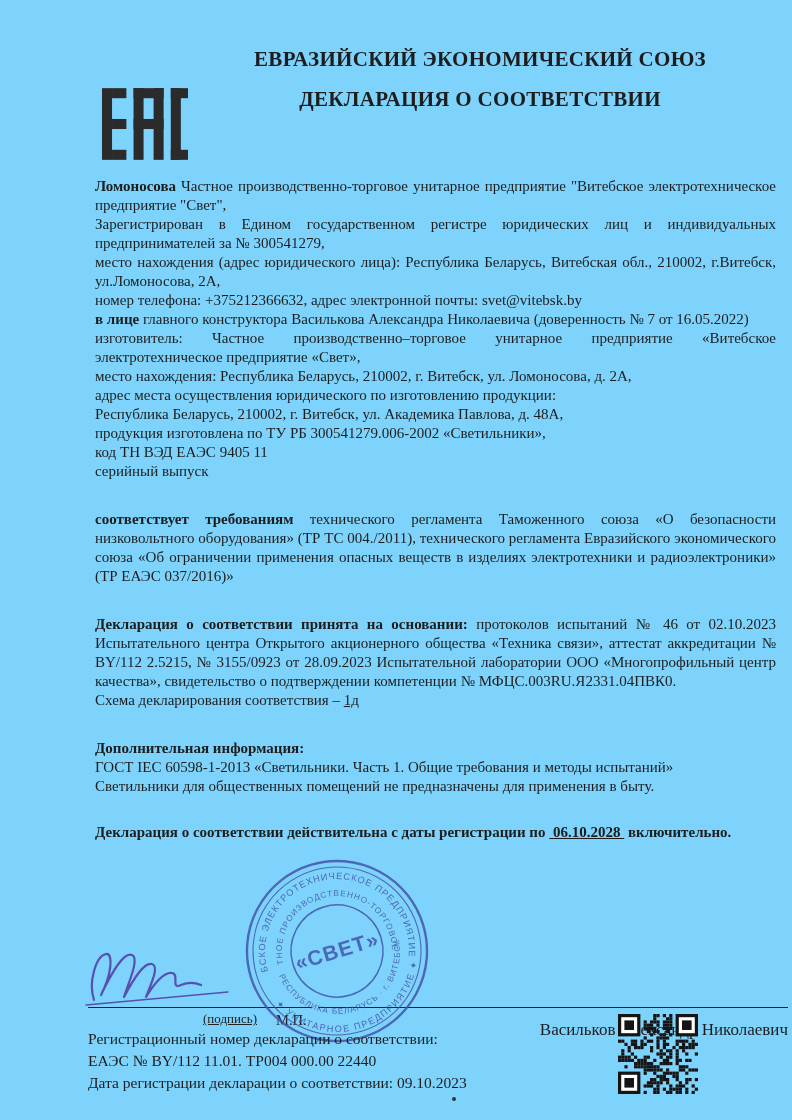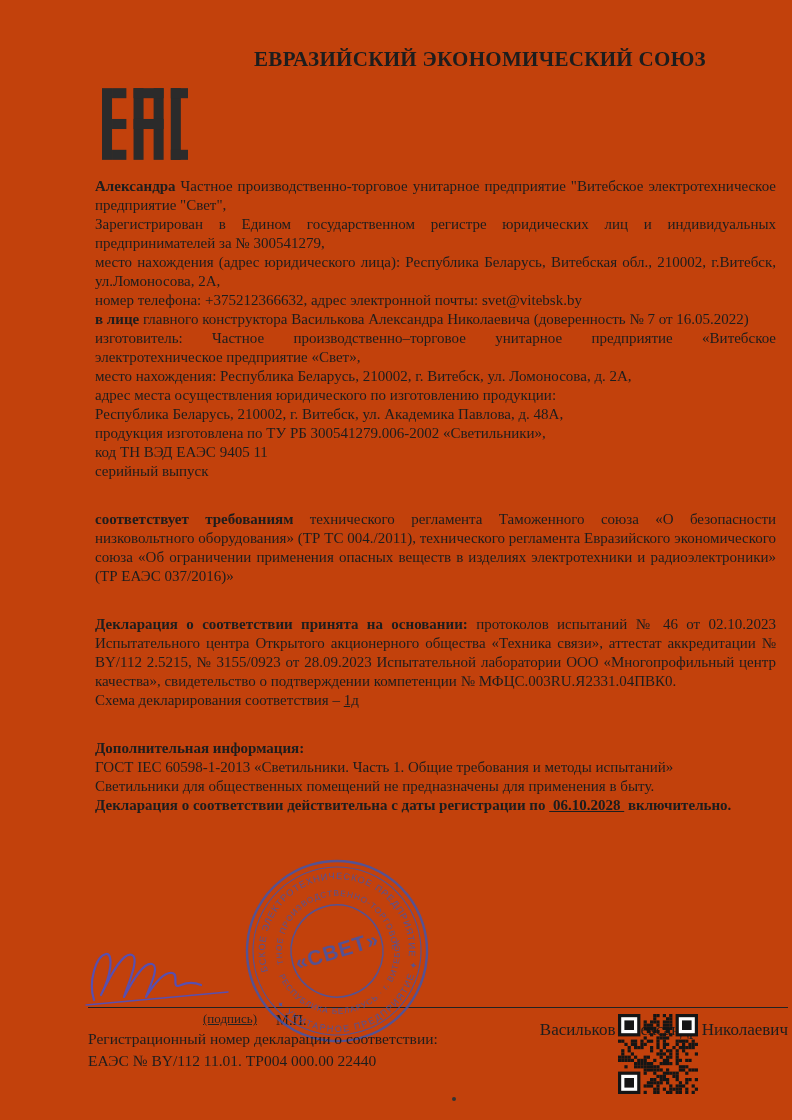--- a/index.html
+++ b/index.html
@@ -1,28 +1,28 @@
 <!DOCTYPE html>
 <html><head>
 <meta charset="utf-8">
 <style>
   html,body{margin:0;padding:0;background:#e8e8e8;}
-  .page{position:relative;width:792px;height:1120px;margin:0 auto;background:#c2410c;
+  .page{position:relative;width:792px;height:1120px;margin:0 auto;background:#7dd3fc;
         font-family:"Liberation Serif", serif;color:#1d1d1d;overflow:hidden;
         box-shadow:0 0 4px rgba(0,0,0,.25);}
   .title{position:absolute;left:180px;width:600px;text-align:center;font-weight:bold;
          font-size:21px;letter-spacing:.3px;}
   .title-union{top:47px;}
   .title-doc{top:87px;}
   .eac{position:absolute;left:102px;top:85px;}
   .body-text{position:absolute;left:95px;top:177px;width:681px;font-size:15px;
              line-height:19px;text-align:justify;}
   .para{margin:0;}
   .para.gap{margin-top:29px;}
-  .para.biggap{}
+  .para.biggap{margin-top:27px;}
   .para span.b{font-weight:bold;}
   .para span.u{text-decoration:underline;}
   .sig-line{position:absolute;border-bottom:1.6px solid #222;height:0;}
   .cap{position:absolute;font-size:13px;text-align:center;color:#222;}
   .fio{position:absolute;left:318px;top:1020px;width:470px;text-align:right;font-size:17px;}
   .mp{position:absolute;left:276px;top:1012px;font-size:14.5px;}
   .footer{position:absolute;left:88px;top:1028px;font-size:15.5px;line-height:22px;}
   .qr{position:absolute;left:618px;top:1014px;}
   .stamp{position:absolute;left:222px;top:853px;opacity:.85;}
   .stamp text{font-family:"Liberation Sans", sans-serif;}
@@ -44,23 +44,24 @@
       <rect x="72" y="0" width="14" height="100"></rect>
       <rect x="44" y="0" width="42" height="14"></rect>
       <rect x="44" y="43" width="42" height="14"></rect>
       <rect x="96" y="0" width="14" height="100"></rect>
       <rect x="96" y="0" width="24" height="14"></rect>
       <rect x="96" y="86" width="24" height="14"></rect>
     </g>
   </svg>
 
   <div class="title title-union">ЕВРАЗИЙСКИЙ ЭКОНОМИЧЕСКИЙ СОЮЗ</div>
+  <div class="title title-doc">ДЕКЛАРАЦИЯ О СООТВЕТСТВИИ</div>
 
   <div class="body-text">
-      <div class="para"><span class="b">Александра</span><span> Частное производственно-торговое унитарное предприятие "Витебское электротехническое предприятие "Свет",</span></div>
+      <div class="para"><span class="b">Ломоносова</span><span> Частное производственно-торговое унитарное предприятие "Витебское электротехническое предприятие "Свет",</span></div>
       <div class="para"><span>Зарегистрирован в Едином государственном регистре юридических лиц и индивидуальных предпринимателей за № 300541279,</span></div>
       <div class="para"><span>место нахождения (адрес юридического лица): Республика Беларусь, Витебская обл., 210002, г.Витебск, ул.Ломоносова, 2А,</span></div>
       <div class="para"><span>номер телефона: +375212366632, адрес электронной почты: svet@vitebsk.by</span></div>
       <div class="para"><span class="b">в лице</span><span> главного конструктора Василькова Александра Николаевича (доверенность № 7 от 16.05.2022)</span></div>
       <div class="para"><span>изготовитель: Частное производственно–торговое унитарное предприятие «Витебское электротехническое предприятие «Свет»,</span></div>
       <div class="para"><span>место нахождения: Республика Беларусь, 210002, г. Витебск, ул. Ломоносова, д. 2А,</span></div>
       <div class="para"><span>адрес места осуществления юридического по изготовлению продукции:</span></div>
       <div class="para"><span>Республика Беларусь, 210002, г. Витебск, ул. Академика Павлова, д. 48А,</span></div>
       <div class="para"><span>продукция изготовлена по ТУ РБ 300541279.006-2002 «Светильники»,</span></div>
       <div class="para"><span>код ТН ВЭД ЕАЭС 9405 11</span></div>
@@ -112,20 +113,21 @@
           <textPath href="#arcInnerBot" startOffset="25%" text-anchor="middle">РЕСПУБЛИКА БЕЛАРУСЬ · г. ВИТЕБСК</textPath>
         </text>
         <text x="115" y="105" text-anchor="middle" font-size="21" font-weight="bold" letter-spacing="1" font-family="Liberation Serif, serif">«СВЕТ»</text>
       </g>
     </g>
   </svg>
 
   <div class="footer">
     <div>Регистрационный номер декларации о соответствии:</div>
     <div>ЕАЭС № BY/112 11.01. ТР004 000.00 22440</div>
+    <div>Дата регистрации декларации о соответствии: 09.10.2023</div>
   </div>
 
   <svg class="qr" width="80" height="80" viewBox="0 0 80 80">
       <g fill="#151515">
         <rect x="35.2" y="0" width="3.2" height="3.2"></rect>
         <rect x="38.400000000000006" y="0" width="3.2" height="3.2"></rect>
         <rect x="44.800000000000004" y="0" width="3.2" height="3.2"></rect>
         <rect x="51.2" y="0" width="3.2" height="3.2"></rect>
         <rect x="35.2" y="3.2" width="3.2" height="3.2"></rect>
         <rect x="48" y="3.2" width="3.2" height="3.2"></rect>

